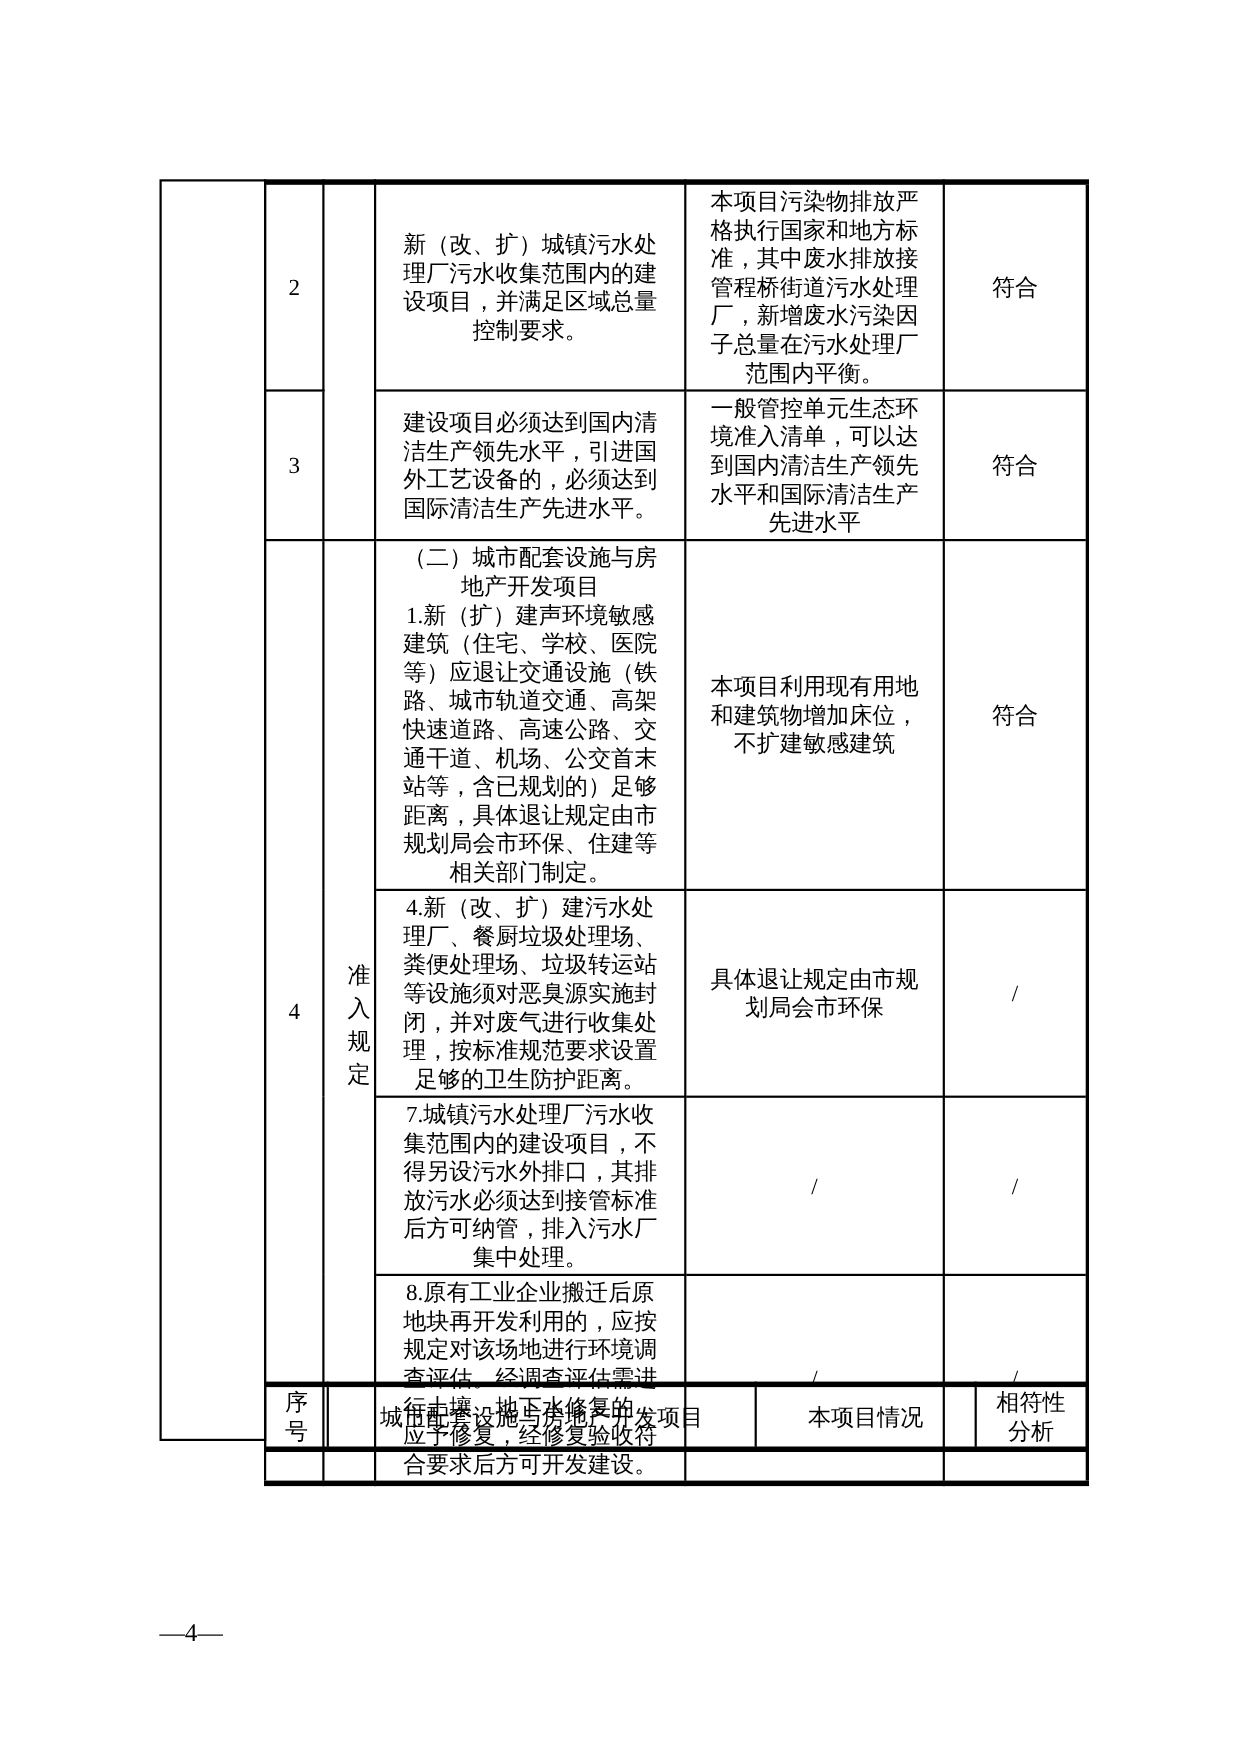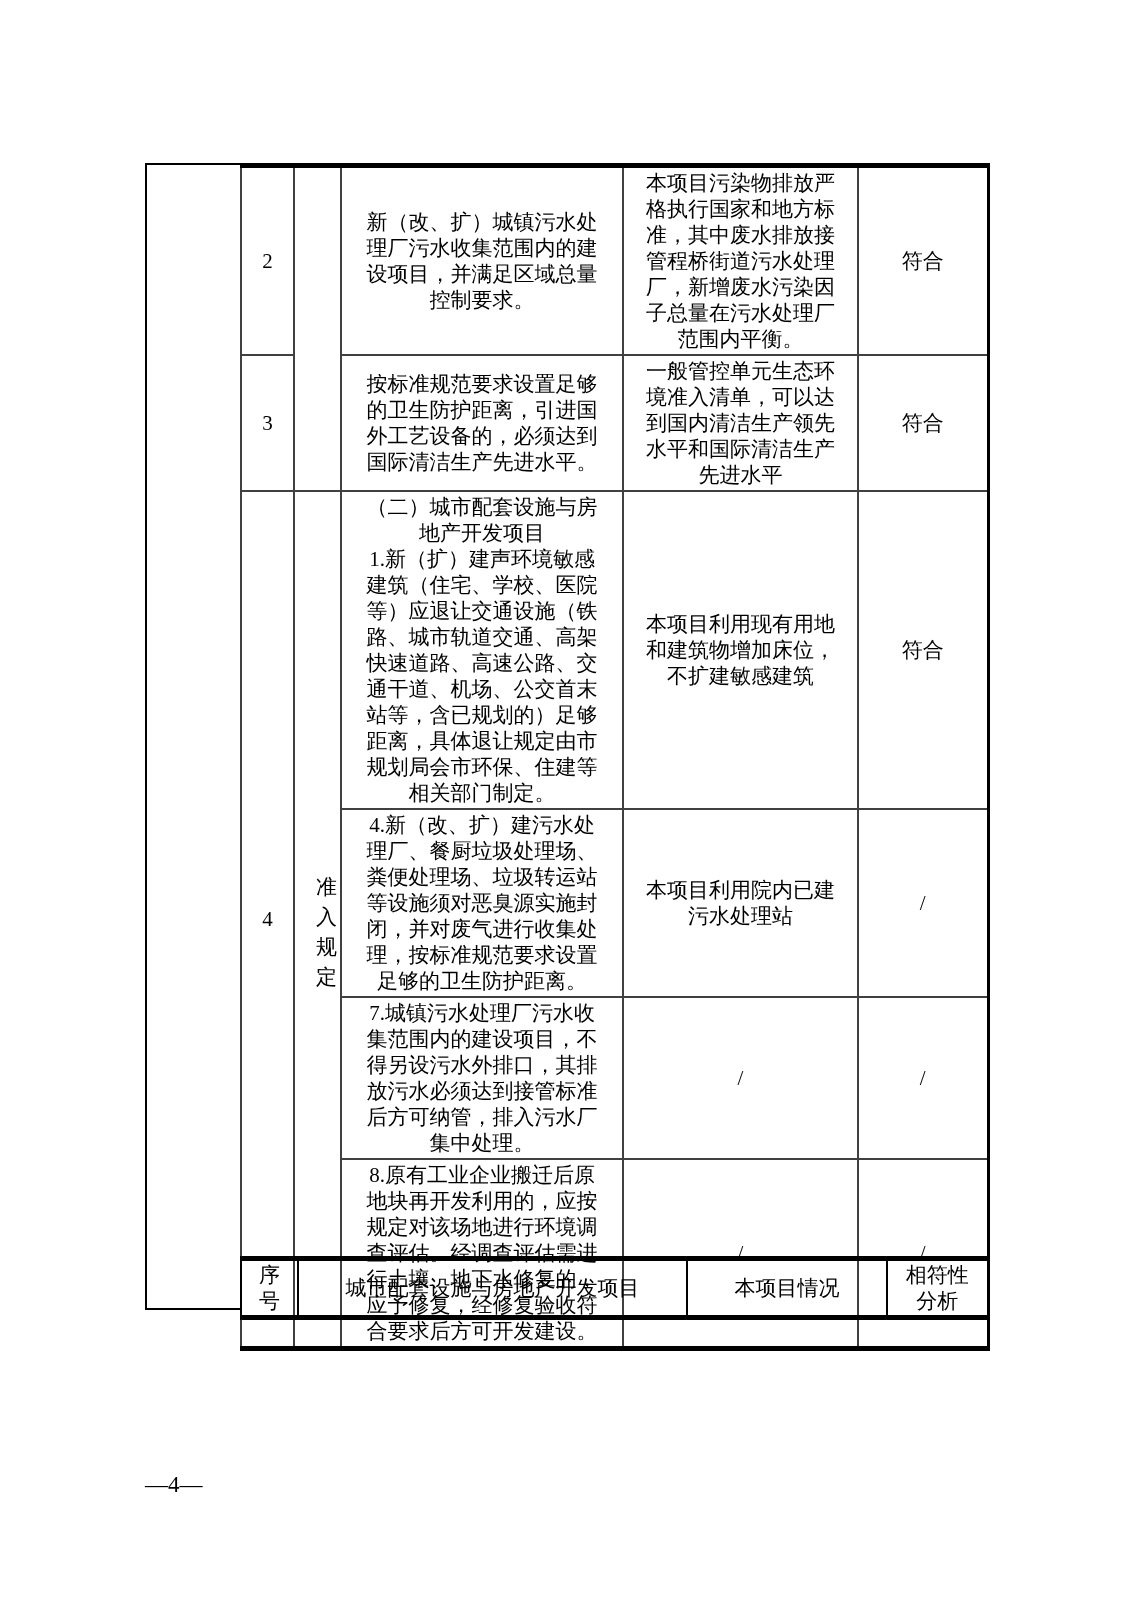--- a/index.html
+++ b/index.html
@@ -23,21 +23,21 @@
   table.t1 {
     position:absolute; left:240px; top:163px;
     width:747px; height:1017px;
     border-collapse:collapse; table-layout:fixed;
     border-top:5px solid #000;
     border-bottom:5px solid #000;
     border-left:2px solid #000;
     border-right:3px solid #000;
   }
   table.t1 td {
-    border:2px solid #404040;
+    border:2px solid #000000;
     text-align:center; vertical-align:middle;
     font-size:21px; line-height:26px;
     white-space:pre-line;
     padding:2px 20px;
     overflow:hidden;
   }
   td.no { font-size:22px; }
   td.cat { padding:0;margin-left:39px; }
   .vtext {
     display:inline-block; width:23px;
@@ -94,37 +94,37 @@
     <tbody>
         <tr style="height:153px">
       <td class="no">2</td>
       <td class="cat" rowspan="2"></td>
       <td>新（改、扩）城镇污水处理厂污水收集范围内的建设项目，并满足区域总量控制要求。</td>
       <td>本项目污染物排放严格执行国家和地方标准，其中废水排放接管程桥街道污水处理厂，新增废水污染因子总量在污水处理厂范围内平衡。</td>
       <td>符合</td>
     </tr>
     <tr style="height:102px">
       <td class="no">3</td>
-      <td>按标准规范要求设置足够的卫生防护距离，引进国外工艺设备的，必须达到国际清洁生产先进水平。</td>
+      <td>建设项目必须达到国内清洁生产领先水平，引进国外工艺设备的，必须达到国际清洁生产先进水平。</td>
       <td>一般管控单元生态环境准入清单，可以达到国内清洁生产领先水平和国际清洁生产先进水平</td>
       <td>符合</td>
     </tr>
     <tr style="height:294px">
       <td class="no" rowspan="4">4</td>
       <td class="cat" rowspan="4">
         <span class="vtext">准入规定</span>
       </td>
       <td>（二）城市配套设施与房地产开发项目
 1.新（扩）建声环境敏感建筑（住宅、学校、医院等）应退让交通设施（铁路、城市轨道交通、高架快速道路、高速公路、交通干道、机场、公交首末站等，含已规划的）足够距离，具体退让规定由市规划局会市环保、住建等相关部门制定。</td>
       <td>本项目利用现有用地和建筑物增加床位，不扩建敏感建筑</td>
       <td>符合</td>
     </tr>
     <tr style="height:156px">
       <td>4.新（改、扩）建污水处理厂、餐厨垃圾处理场、粪便处理场、垃圾转运站等设施须对恶臭源实施封闭，并对废气进行收集处理，按标准规范要求设置足够的卫生防护距离。</td>
-      <td>本项目利用院内已建污水处理站</td>
+      <td>具体退让规定由市规划局会市环保</td>
       <td>/</td>
     </tr>
     <tr style="height:155px">
       <td>7.城镇污水处理厂污水收集范围内的建设项目，不得另设污水外排口，其排放污水必须达到接管标准后方可纳管，排入污水厂集中处理。</td>
       <td>/</td>
       <td>/</td>
     </tr>
     <tr style="height:157px">
       <td>8.原有工业企业搬迁后原地块再开发利用的，应按规定对该场地进行环境调查评估。经调查评估需进行土壤、地下水修复的，应予修复，经修复验收符合要求后方可开发建设。</td>
       <td>/</td>

